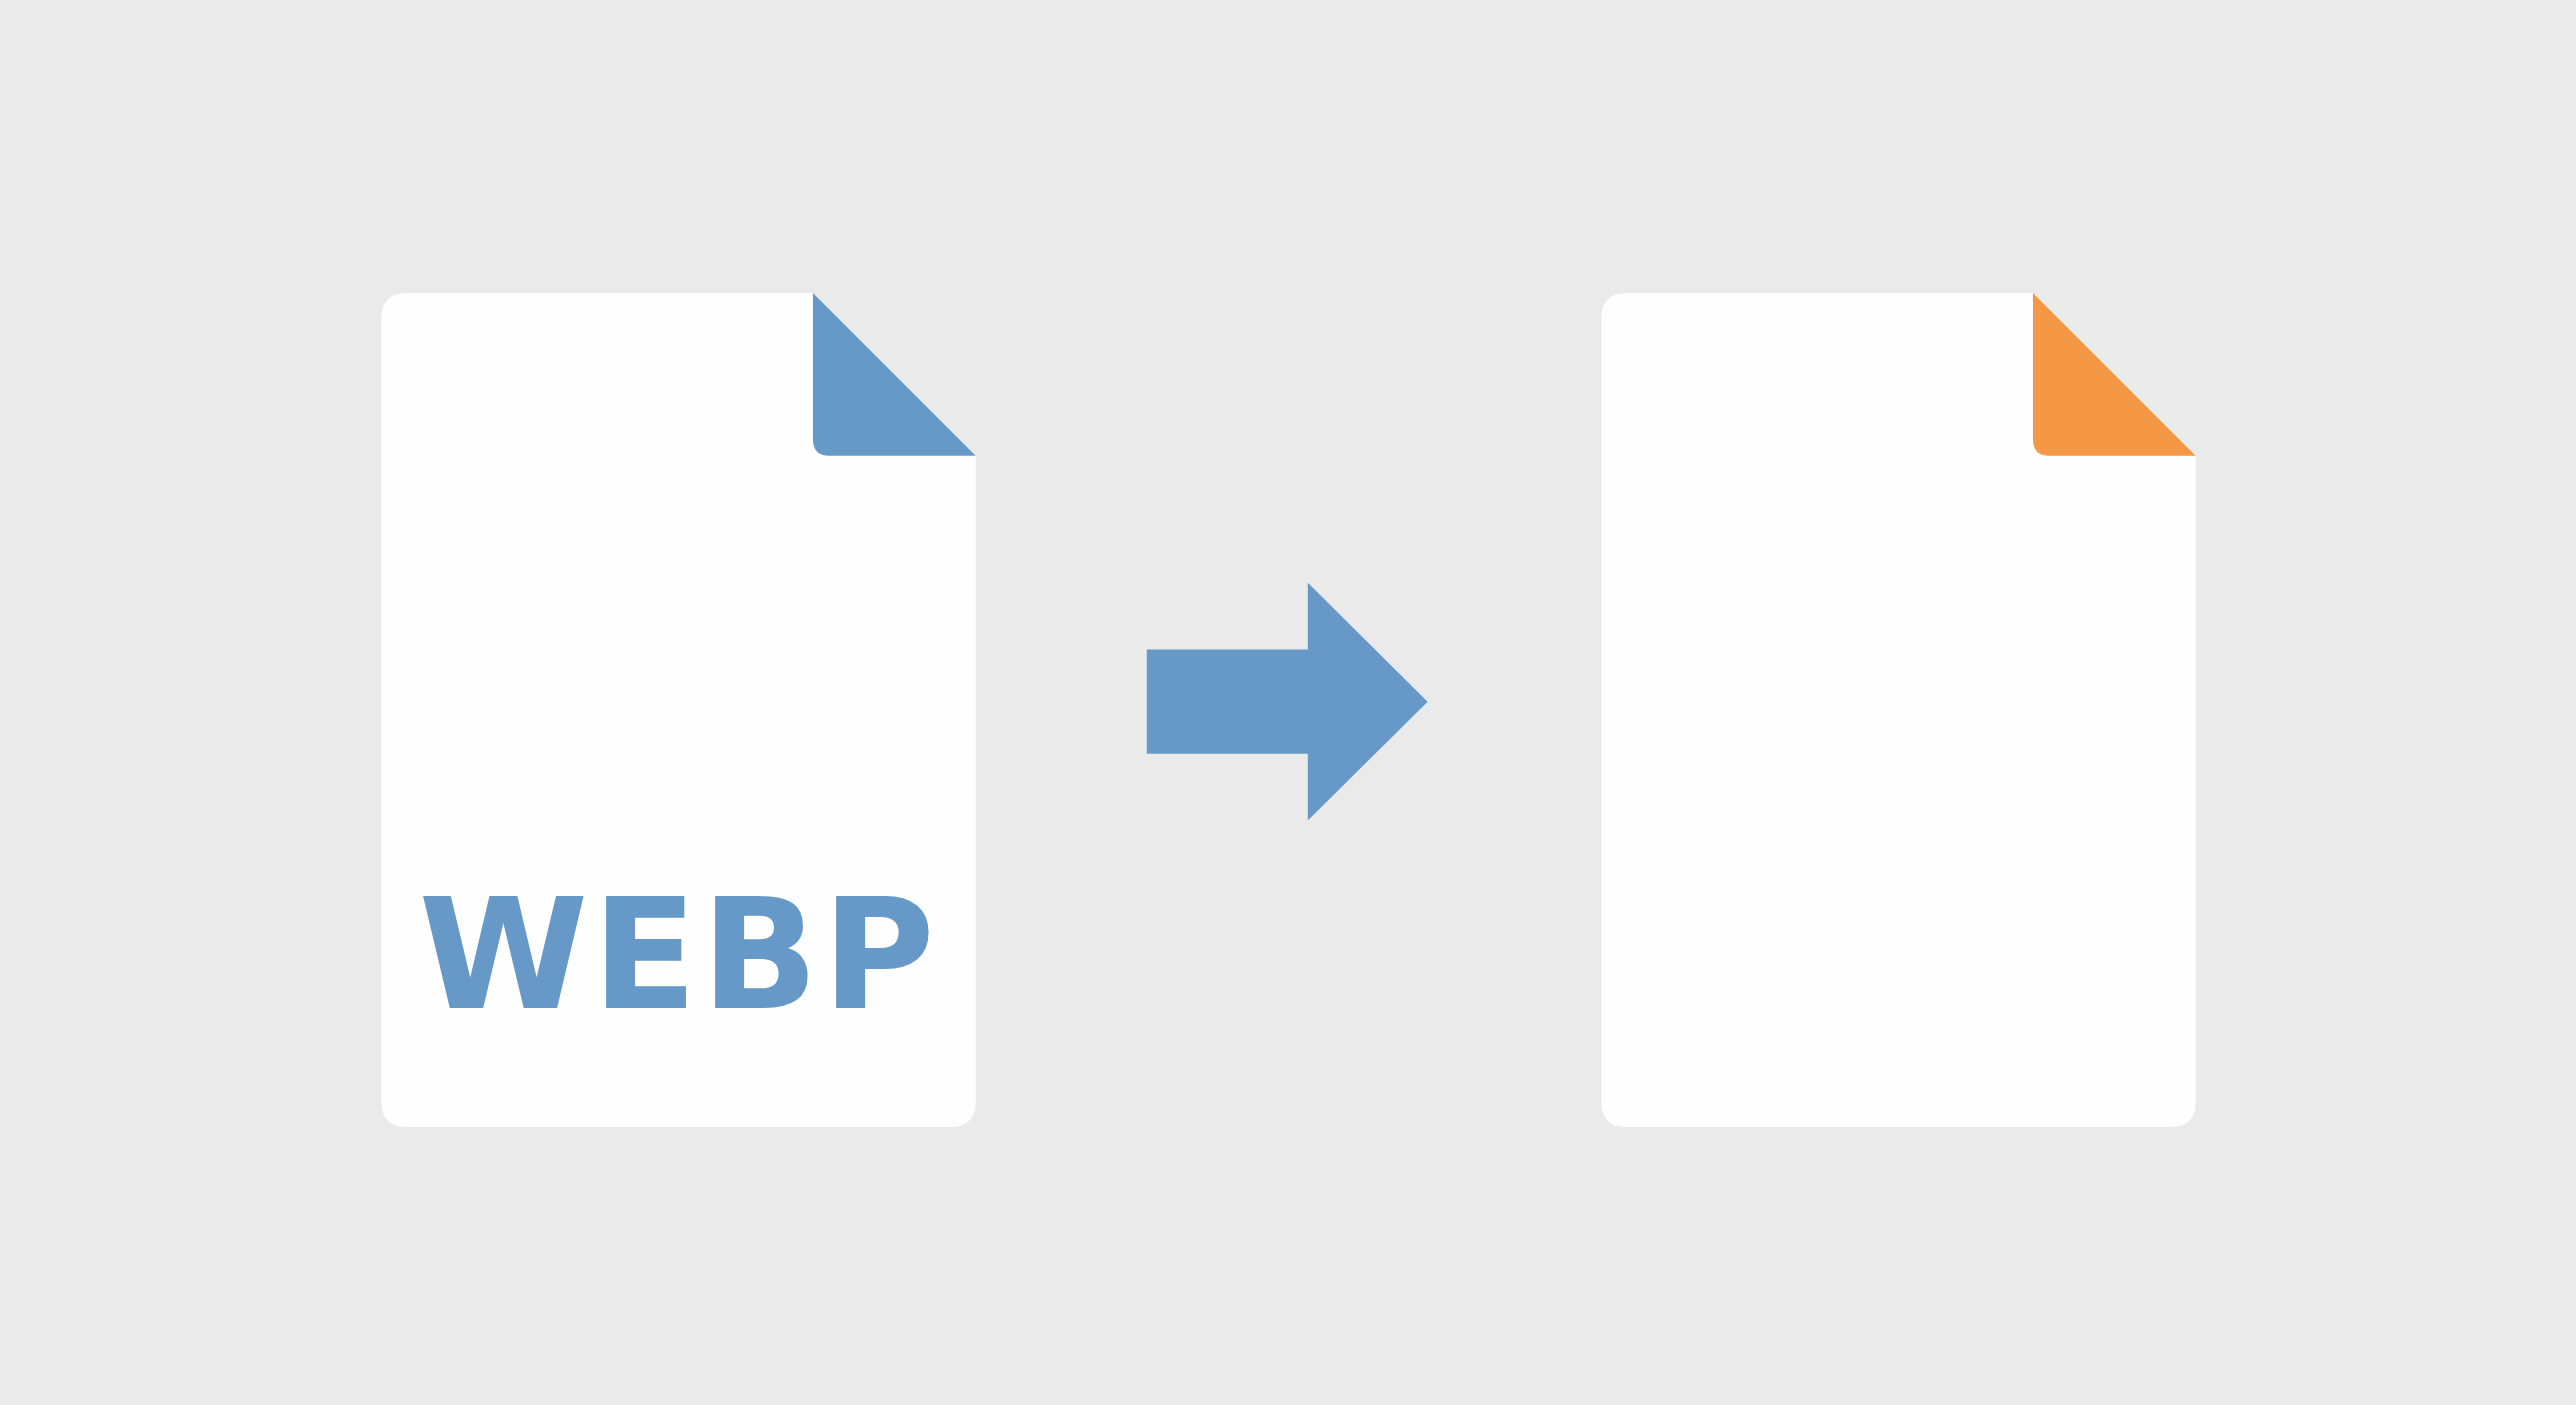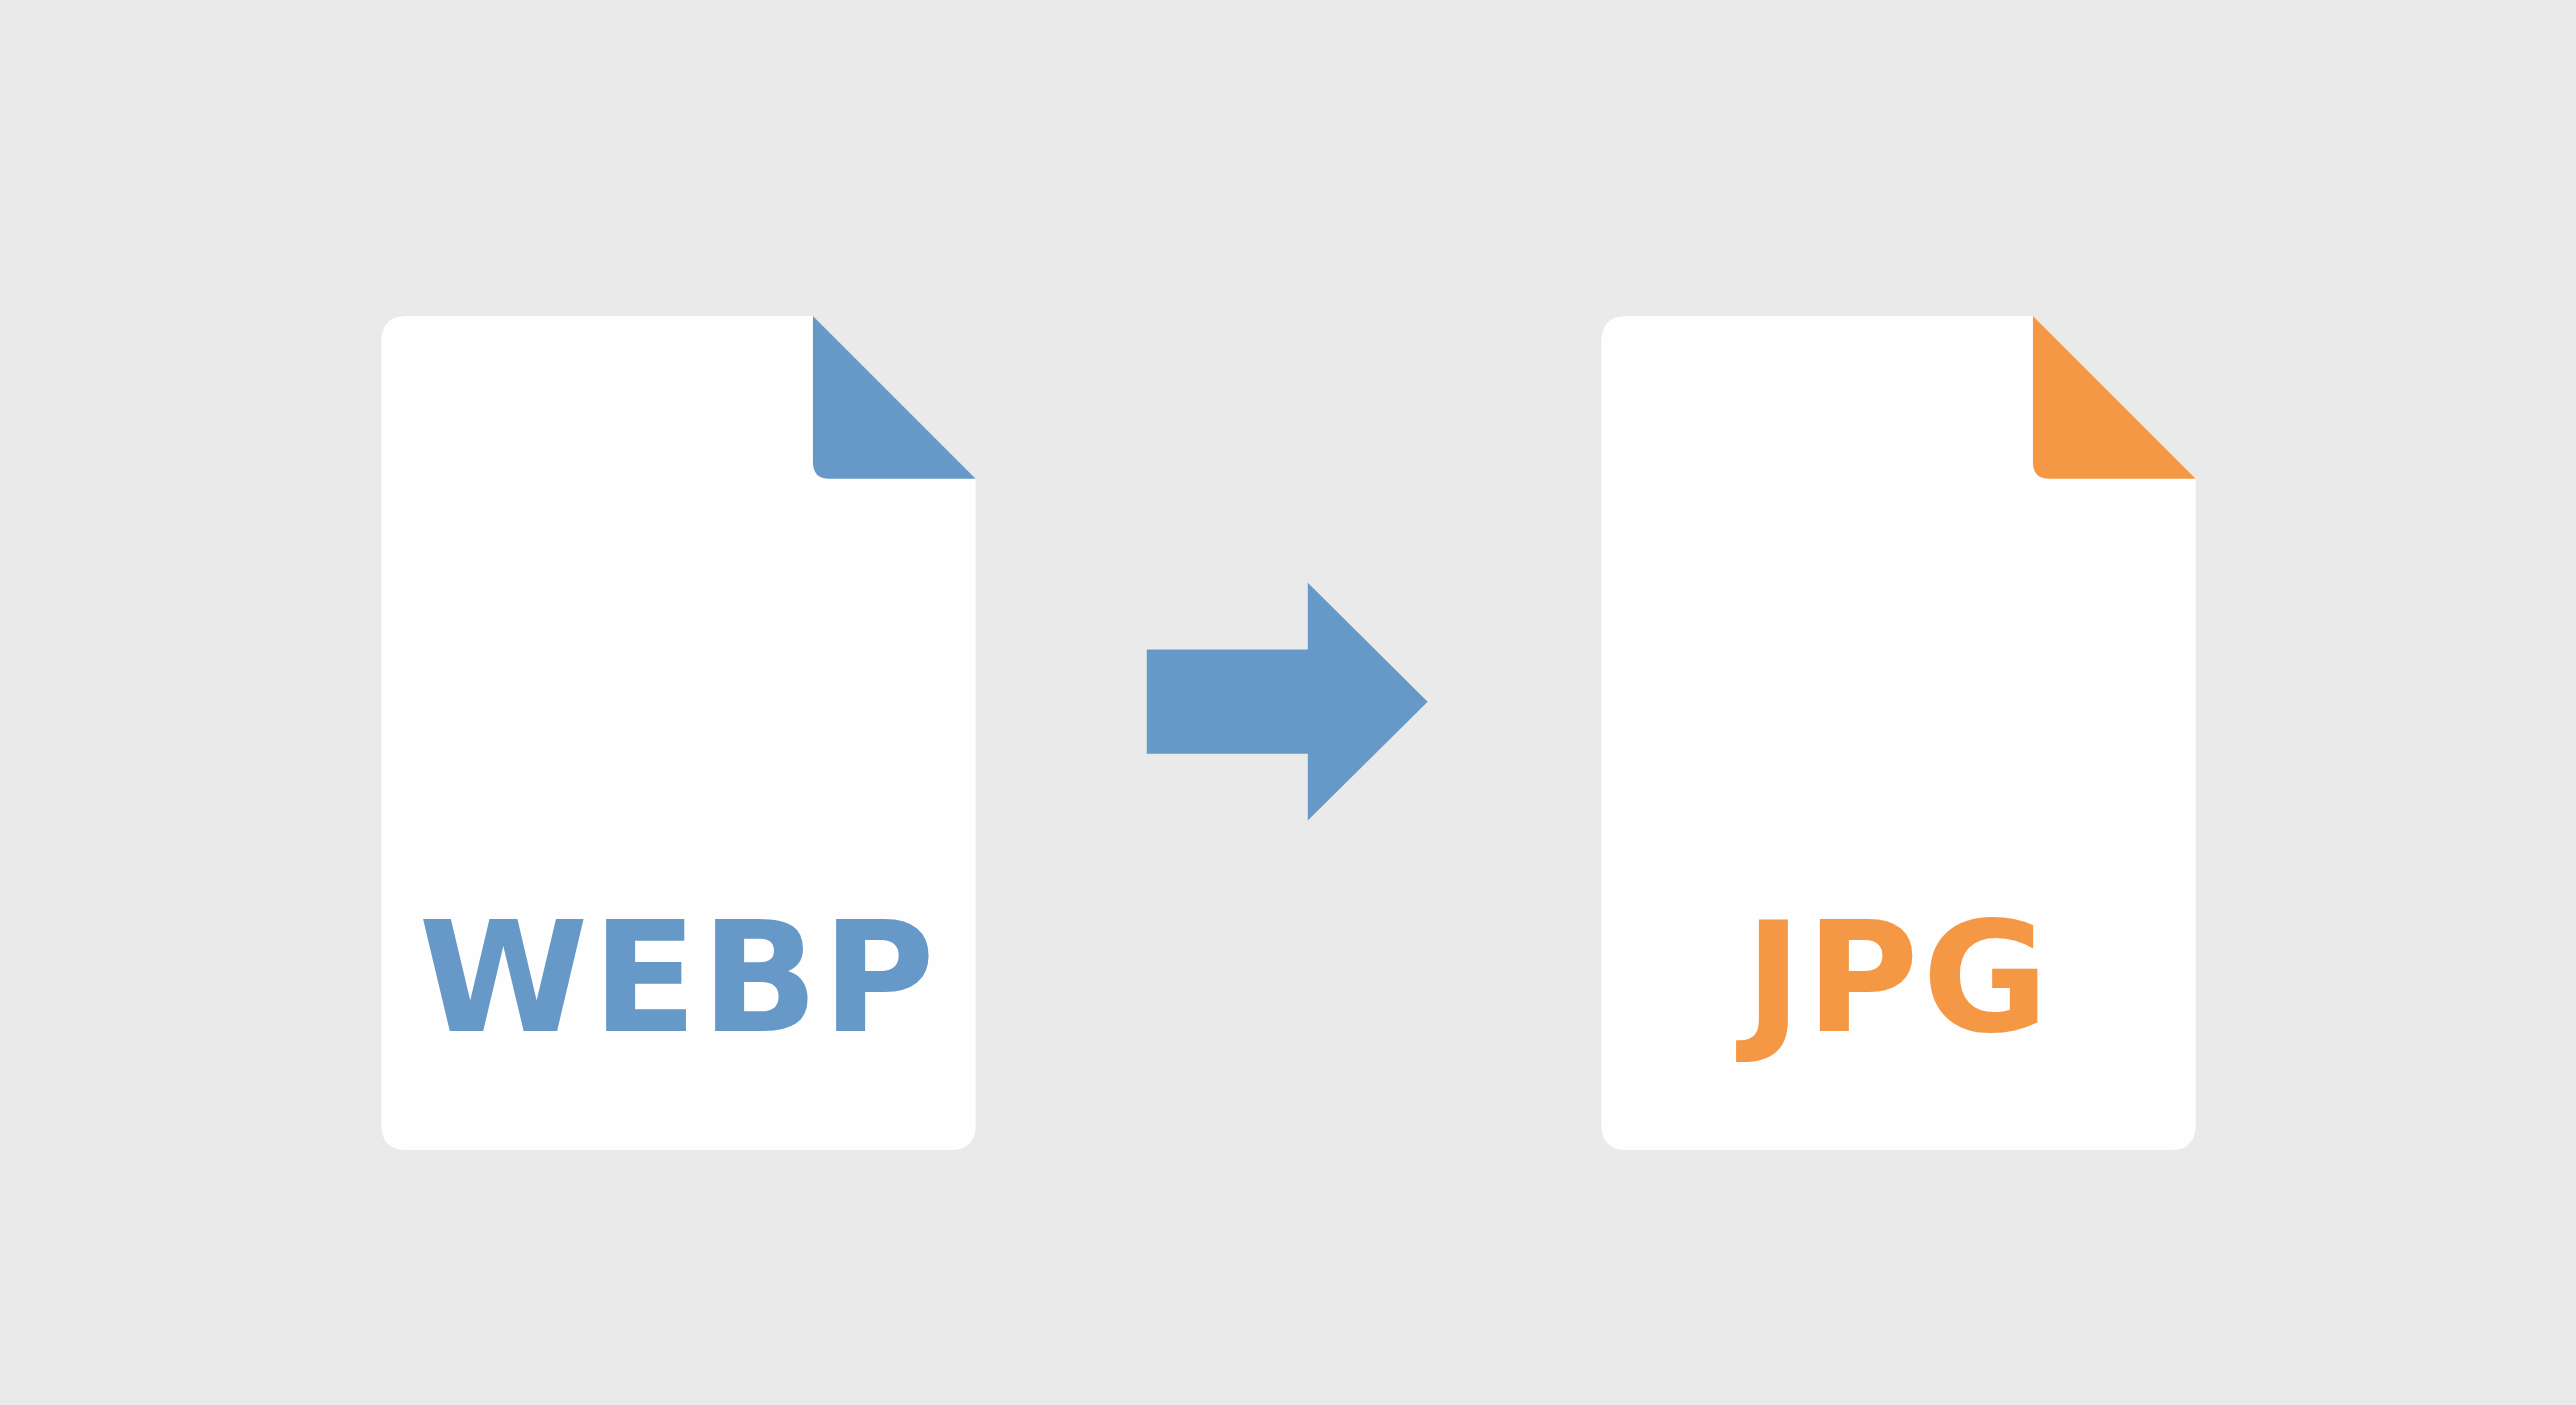--- a/index.html
+++ b/index.html
@@ -2,21 +2,21 @@
 <html style="font-size:14.6px"><head>
 <meta charset="utf-8">
 <style>
   html, body { margin:0; padding:0; }
   body {
     width:2576px; height:1405px; overflow:hidden;
     background:#eaeaea;
     position:relative;
     font-family:"DejaVu Sans", sans-serif;
   }
-  .doc { position:absolute; top:293px; width:595px; height:834px;margin-top:23px; }
+  .doc { position:absolute; top:293px; width:595px; height:834px; }
   .doc svg.sheet { position:absolute; left:0; top:0; }
   .label {
     position:absolute; left:0; width:100%; text-align:center;
     top:585px; font-size:154px; font-weight:bold; letter-spacing:3.7px;
     line-height:1;
   }
   #doc-left { left:381px; }
   #doc-right { left:1601px; }
   #arrow { position:absolute; left:1143px; top:580px; }
 </style>
@@ -33,15 +33,14 @@
 
 <svg id="arrow" width="293" height="247" viewBox="0 0 320 270">
   <path d="M4 76 H180 V3 L311 133 L180 263 V190 H4 Z" fill="#6699c7"></path>
 </svg>
 
 <div id="doc-right" class="doc">
   <svg class="sheet" width="595" height="834" viewBox="0 0 650 912">
     <path d="M28 0 H472 L650 178 V884 Q650 912 622 912 H28 Q0 912 0 884 V28 Q0 0 28 0 Z" fill="#fefefe"></path>
     <path d="M472 0 L650 178 H490 Q472 178 472 160 Z" fill="#f59845"></path>
   </svg>
-  <div class="label" style="color:#f59845">JPG</div>
 </div>
 
 
 </body></html>

